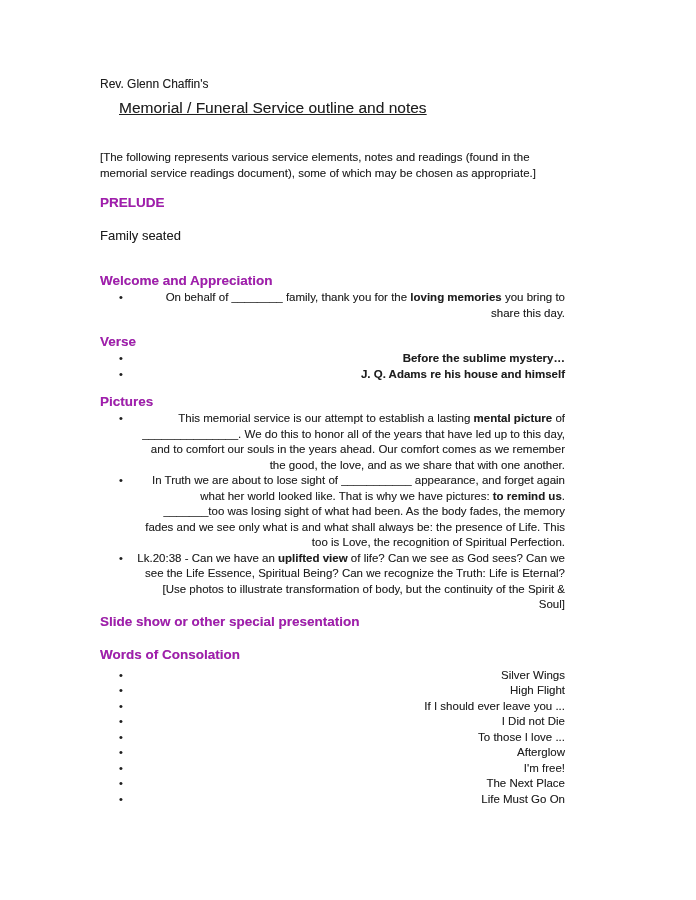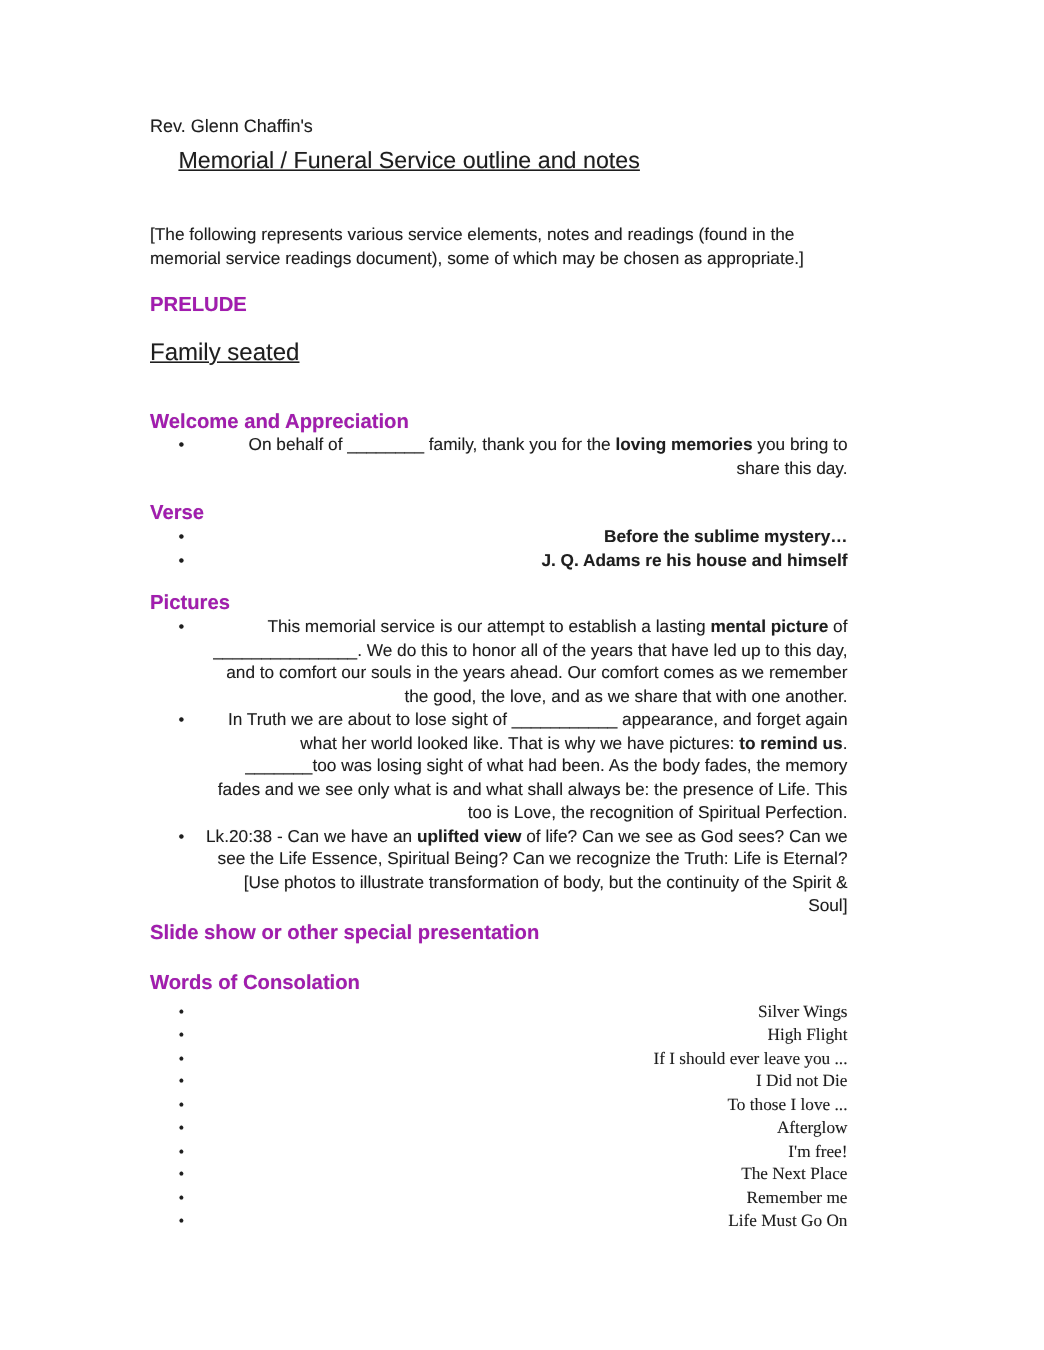--- a/index.html
+++ b/index.html
@@ -29,31 +29,31 @@
   }
   .intro{margin:32px 0 0 0;}
   .heading{
     margin:0;
     font-size:13.5px;
     line-height:18px;
     font-weight:700;
     color:#a21caf;
   }
   .heading.prelude{margin-top:13px;}
-  .plain-note{margin:16px 0 0 0;font-size:16px;line-height:16px;text-decoration:underline;}
+  .plain-note{margin:16px 0 0 0;font-size:13px;line-height:16px;}
   .heading.welcome{margin-top:28px;}
   .heading.verse{margin-top:12px;}
   .heading.pictures{margin-top:11px;}
   .heading.slideshow{margin-top:0;}
   .heading.consolation{margin-top:15px;}
   ul.bullets{
     list-style:none;
     margin:0;padding:0;text-align:right;
   }
-  ul.bullets.consolation-list{margin-top:4px;font-family:Liberation Serif, serif;}
+  ul.bullets.consolation-list{margin-top:4px;}
   ul.bullets li{
     position:relative;
     padding-left:37px;
   }
   ul.bullets li::before{
     content:"\2022";
     position:absolute;
     left:19px;top:0;
     font-size:11px;
   }
@@ -98,18 +98,17 @@
     <h2 class="heading consolation">Words of Consolation</h2>
     <ul class="bullets consolation-list">
         <li><span>Silver Wings</span></li>
         <li><span>High Flight</span></li>
         <li><span>If I should ever leave you ...</span></li>
         <li><span>I Did not Die</span></li>
         <li><span>To those I love ...</span></li>
         <li><span>Afterglow</span></li>
         <li><span>I'm free!</span></li>
         <li><span>The Next Place</span></li>
-        <li><span>Remember me</span></li>
         <li><span>Life Must Go On</span></li>
       </ul>
 
   </div>
 </div>
 
 </body></html>

